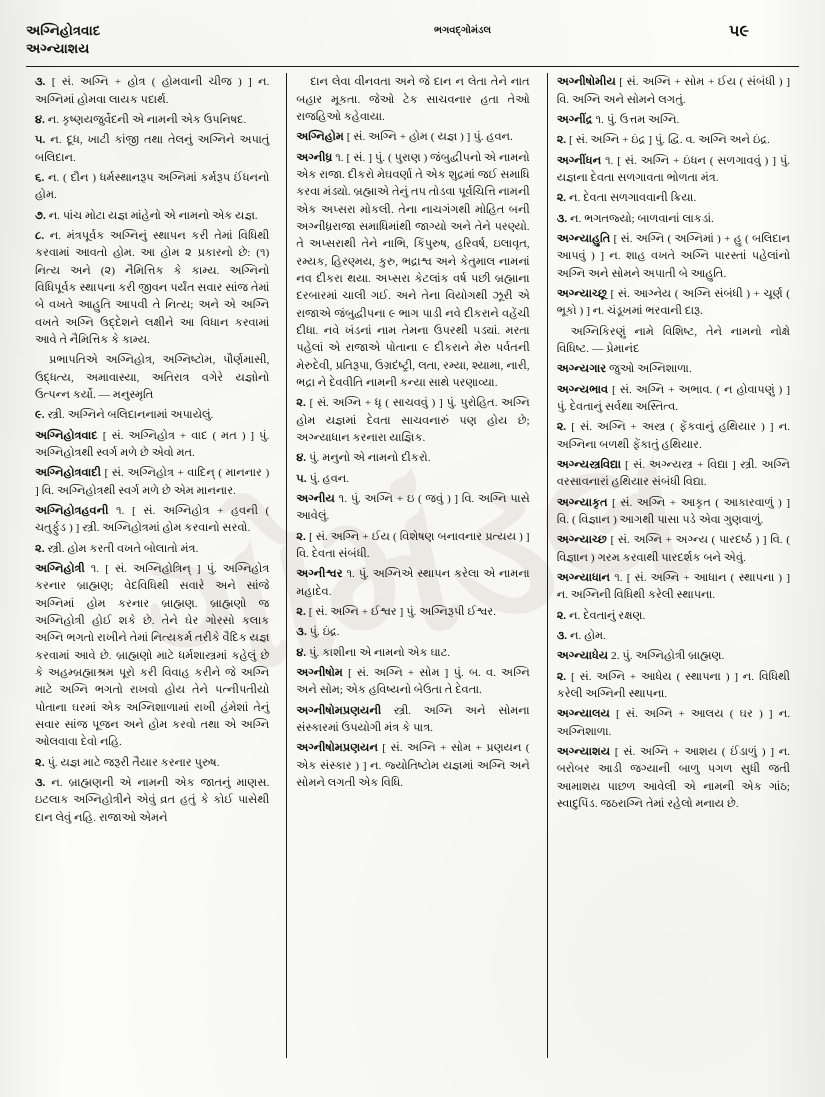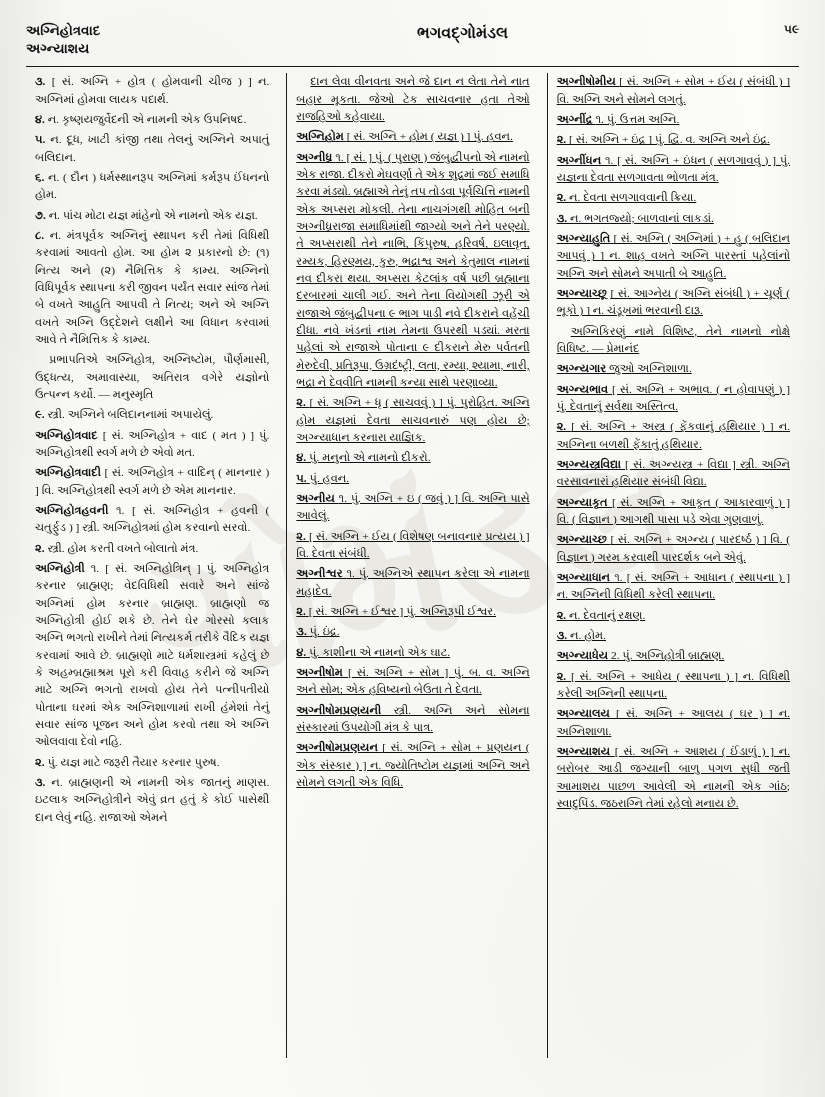--- a/index.html
+++ b/index.html
@@ -61,26 +61,26 @@
   .hdr-left {
     width: 220px;
     line-height: 1.35;
   }
   .hdr-left .guide-word { display: block; }
   .hdr-left .guide-word-2 { display: block; }
   .hdr-center {
     flex: 1;
     text-align: center;
     padding-top: 2px;
-    font-size: 16px;
+    font-size: 10px;
   }
   .hdr-right {
     width: 120px;
-    text-align: right;
-    font-size: 12px;
+    text-align: center;
+    font-size: 16px;
   }
 
   .rule {
     position: relative;
     border-top: 1.6px solid #1a1a1a;
     margin: 4px 0 6px 0;
     z-index: 2;
   }
 
   .columns {
@@ -94,21 +94,20 @@
     width: 33.333%;
     box-sizing: border-box;
     padding: 0 9px;
     font-size: 11.4px;
     line-height: 1.52;
     text-align: justify;
     overflow: hidden;
   }
   .col.divider-left {
     border-left: 1.3px solid #1a1a1a;
-    text-decoration: underline;
   }
   .entry {
     margin: 0 0 3px 0;
   }
   .entry .headword {
     font-weight: bold;
   }
   .entry .body {
     font-weight: normal;
   }

